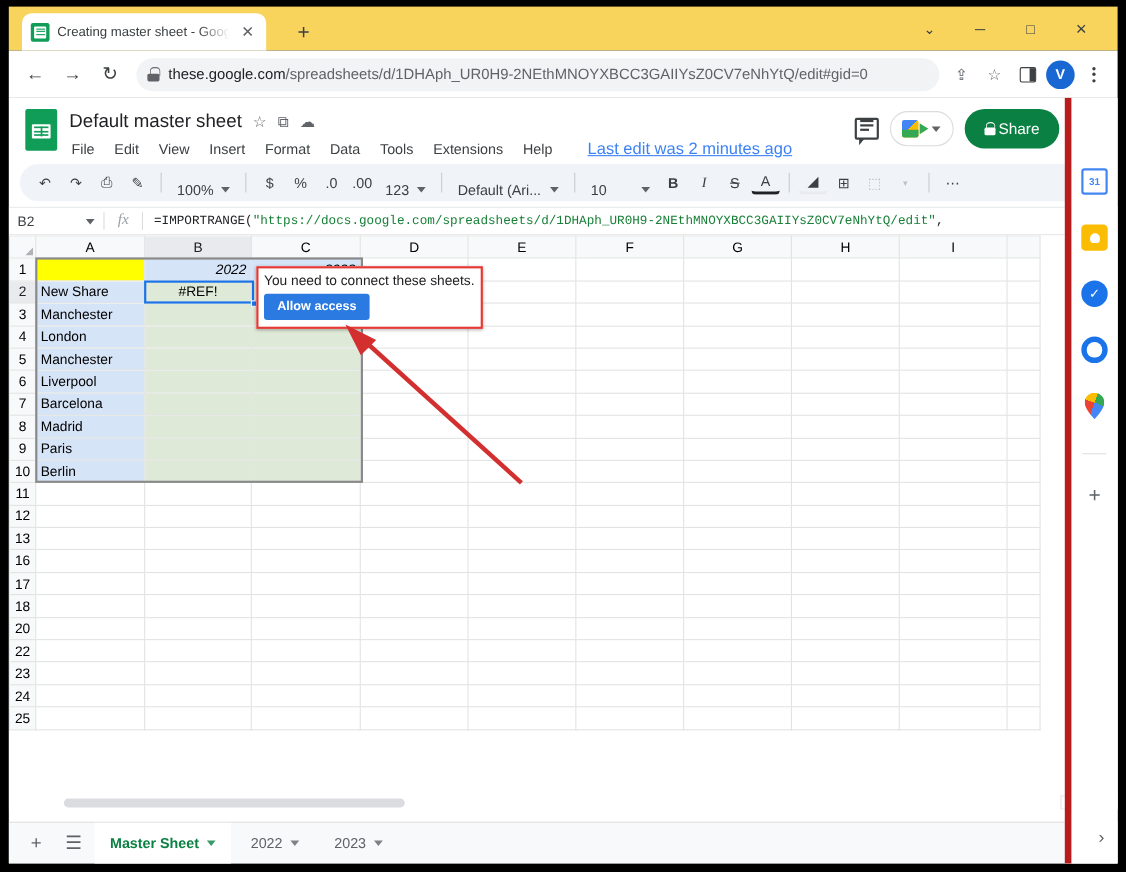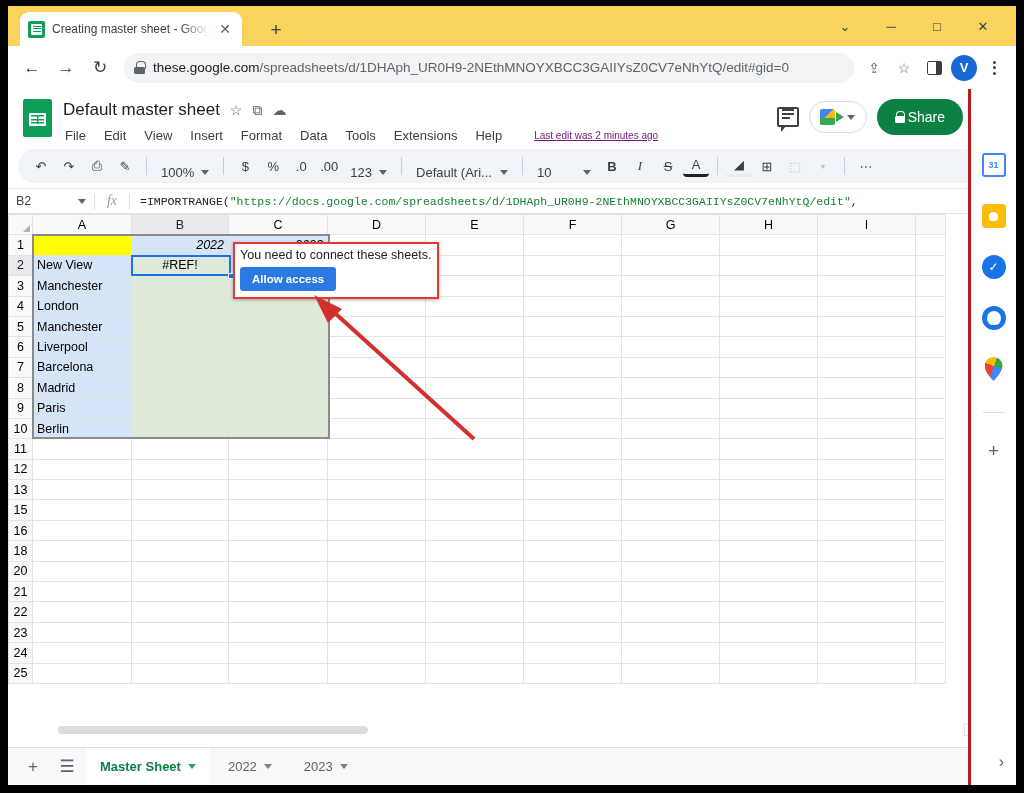--- a/index.html
+++ b/index.html
@@ -93,21 +93,21 @@
       linear-gradient(#0f9d58 0 0) 0 0/100% 1.5px no-repeat,
       linear-gradient(#0f9d58 0 0) 0 3.5px/100% 1.5px no-repeat,
       linear-gradient(#0f9d58 0 0) 0 7px/100% 1.5px no-repeat,
       linear-gradient(#0f9d58 0 0) 6px 0/1.5px 100% no-repeat;}
   .titlewrap { flex: 1 1 auto; min-width: 0; }
   .titlerow { display:flex; align-items:center; gap: 10px; height: 26px; }
   .doctitle { font-size: 17px; color: #202124; white-space: nowrap; }
   .t-ic { color:#5f6368; font-size: 14px; cursor:pointer; line-height:1; }
   .menurow { display:flex; align-items:center; gap: 14px; height: 24px; margin-top: 0; }
   .menuitem { font-size: 13px; color: #3c4043; cursor:pointer; padding: 1px 2px; }
-  .lastedit { font-size: 10px; color: #701a75; text-decoration: underline; cursor:pointer; margin-left: 16px; white-space:nowrap; }
+  .lastedit { font-size: 15px; color: #3b82f6; text-decoration: underline; cursor:pointer; margin-left: 16px; white-space:nowrap; }
   .hdr-right { position:absolute; right: 10px; top: 10px; display:flex; align-items:center; gap: 10px; }
   .comment-ic { width:22px; height:20px; border:2px solid #3c4043; border-radius:2px; position:relative; cursor:pointer; }
   .comment-ic::after{ content:""; position:absolute; left:3px; top:-1px; bottom:4px; right:3px;
     background: linear-gradient(#3c4043 0 0) 0 1px/100% 2px no-repeat,
                 linear-gradient(#3c4043 0 0) 0 5px/100% 2px no-repeat,
                 linear-gradient(#3c4043 0 0) 0 9px/70% 2px no-repeat; }
   .comment-ic::before{ content:""; position:absolute; left:2px; bottom:-7px; border-left:5px solid #3c4043;
     border-bottom: 6px solid transparent; }
   .meetpill { width: 58px; height: 32px; border:1px solid #dadce0; border-radius: 16px;
               display:flex; align-items:center; justify-content:center; gap:3px; cursor:pointer; }
@@ -195,21 +195,21 @@
   .bb-ic { width:30px;height:30px;display:flex;align-items:center;justify-content:center;font-size:17px;color:#5f6368;cursor:pointer;border-radius:50%;}
   .sheettab { height:38px; display:flex; align-items:center; gap:7px; padding: 0 14px; font-size:13px;
               color:#5f6368; cursor:pointer; }
   .sheettab.active { background:#fff; color:#0b8043; font-weight:bold; }
   .sheettab .cv { width:0;height:0;border-left:4px solid transparent;border-right:4px solid transparent;border-top:5px solid currentColor;opacity:.8;}
   .explore { position:absolute; right: 16px; bottom: 5px; width:28px; height:28px; background:#5f6368;
              border-radius: 4px 4px 10px 4px; display:flex;align-items:center;justify-content:center; color:#fff; font-size:15px; cursor:pointer;}
 
   
   .rail { position:absolute; right: 8px; top: 89px; width: 48px; height: 696px; background:#fff;
-          border-left:3px solid #b91c1c; display:flex; flex-direction:column; align-items:center;
+          border-left:6px solid #b91c1c; display:flex; flex-direction:column; align-items:center;
           padding-top: 64px; gap: 27px; }
   .rail-ic { width:24px; height:24px; cursor:pointer; position:relative; border-radius:3px; }
   .ic-cal { background:#fff; border:2px solid #4285f4; border-radius:3px; font-size:9px; color:#4285f4;
             display:flex;align-items:center;justify-content:center;font-weight:bold; }
   .ic-keep { background:#fbbc04; border-radius:4px; display:flex;align-items:center;justify-content:center; }
   .ic-keep::after{content:"";width:9px;height:9px;background:#fff;border-radius:50% 50% 40% 40%;}
   .ic-tasks { background:#1a73e8; border-radius:50%; display:flex;align-items:center;justify-content:center; color:#fff; font-size:12px;}
   .ic-contacts{ background:#1a73e8; border-radius:50%; display:flex;align-items:center;justify-content:center;}
   .ic-contacts::after{content:"";width:14px;height:14px;background:#fff;border-radius:50% 50% 45% 45%;
     clip-path: circle(3.2px at 7px 4.2px), ellipse(6px 4px at 7px 13px);}
@@ -389,21 +389,21 @@
           <td class="blank"></td>
               <td class="blank"></td>
           <td class="blank"></td>
               <td class="blank"></td>
           <td class="blank"></td>
               <td class="blank"></td>
           <td class="blank"></td>
         </tr>
         <tr>
           <th class="rowhdr act">2</th>
-          <td class="a-cell">New View</td>
+          <td class="a-cell">New Share</td>
           <td class="ref">#REF!</td>
           <td class="green"></td>
           <td class="blank"></td>
               <td class="blank"></td>
           <td class="blank"></td>
               <td class="blank"></td>
           <td class="blank"></td>
               <td class="blank"></td>
           <td class="blank"></td>
         </tr>
@@ -545,73 +545,60 @@
               <td class="blank"></td>
               <td class="blank"></td>
               <td class="blank"></td>
               <td class="blank"></td>
               <td class="blank"></td>
               <td class="blank"></td>
               <td class="blank"></td>
               <td class="blank"></td>
             </tr>
         <tr>
-              <th class="rowhdr">15</th>
-              <td class="blank"></td>
-              <td class="blank"></td>
-              <td class="blank"></td>
-              <td class="blank"></td>
-              <td class="blank"></td>
-              <td class="blank"></td>
-              <td class="blank"></td>
-              <td class="blank"></td>
-              <td class="blank"></td>
-              <td class="blank"></td>
-            </tr>
-        <tr>
               <th class="rowhdr">16</th>
               <td class="blank"></td>
               <td class="blank"></td>
               <td class="blank"></td>
               <td class="blank"></td>
               <td class="blank"></td>
               <td class="blank"></td>
               <td class="blank"></td>
               <td class="blank"></td>
               <td class="blank"></td>
               <td class="blank"></td>
             </tr>
         <tr>
+              <th class="rowhdr">17</th>
+              <td class="blank"></td>
+              <td class="blank"></td>
+              <td class="blank"></td>
+              <td class="blank"></td>
+              <td class="blank"></td>
+              <td class="blank"></td>
+              <td class="blank"></td>
+              <td class="blank"></td>
+              <td class="blank"></td>
+              <td class="blank"></td>
+            </tr>
+        <tr>
               <th class="rowhdr">18</th>
               <td class="blank"></td>
               <td class="blank"></td>
               <td class="blank"></td>
               <td class="blank"></td>
               <td class="blank"></td>
               <td class="blank"></td>
               <td class="blank"></td>
               <td class="blank"></td>
               <td class="blank"></td>
               <td class="blank"></td>
             </tr>
         <tr>
               <th class="rowhdr">20</th>
-              <td class="blank"></td>
-              <td class="blank"></td>
-              <td class="blank"></td>
-              <td class="blank"></td>
-              <td class="blank"></td>
-              <td class="blank"></td>
-              <td class="blank"></td>
-              <td class="blank"></td>
-              <td class="blank"></td>
-              <td class="blank"></td>
-            </tr>
-        <tr>
-              <th class="rowhdr">21</th>
               <td class="blank"></td>
               <td class="blank"></td>
               <td class="blank"></td>
               <td class="blank"></td>
               <td class="blank"></td>
               <td class="blank"></td>
               <td class="blank"></td>
               <td class="blank"></td>
               <td class="blank"></td>
               <td class="blank"></td>

